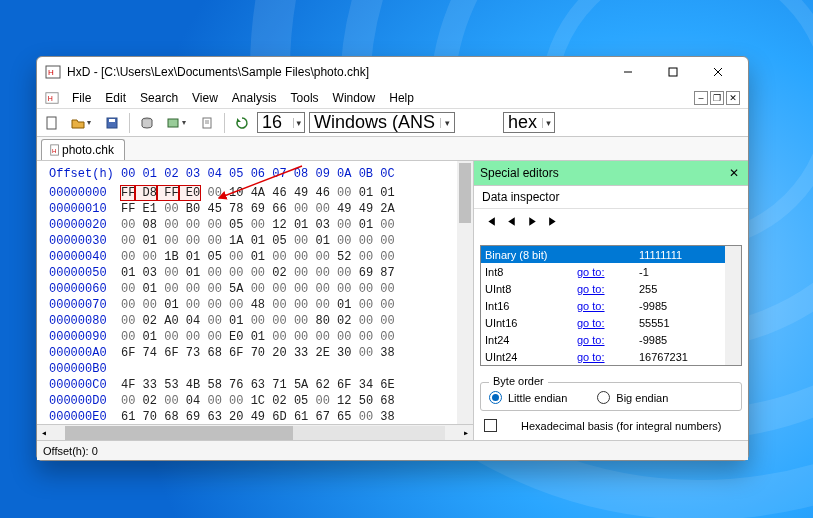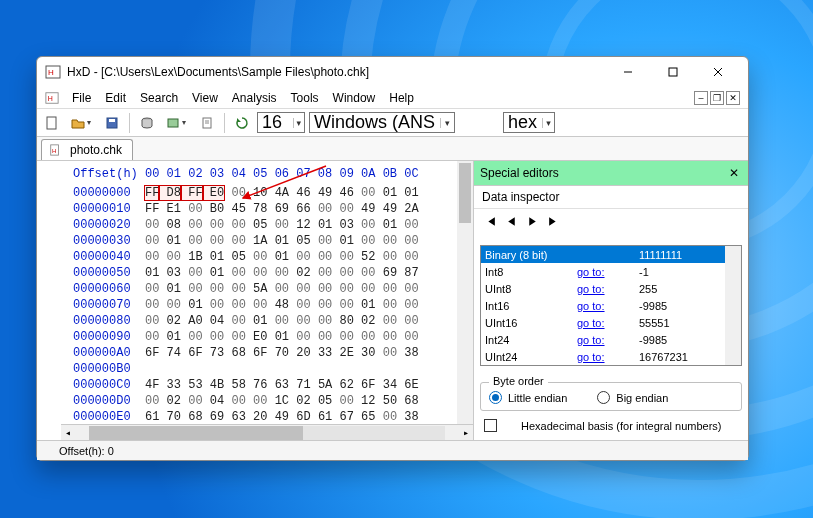--- a/index.html
+++ b/index.html
@@ -59,26 +59,26 @@
   .tbtn svg { width:14px; height:14px; }
   .tsplit { width:30px; display:flex; }
   .tsplit .caret { width:8px; display:flex; align-items:center; justify-content:center; font-size:8px; color:#444;}
   .sep { width:1px; height:20px; background:#c9c9c9; margin:0 2px; }
   .combo { display:flex; align-items:center; height:21px; border:1px solid #767676; background:#fff; }
   .combo input { border:none; outline:none; font-size:18px; padding:0 4px; width:100%; background:transparent; }
   .combo .caret { width:16px; text-align:center; font-size:9px; color:#333; border-left:1px solid #c0c0c0;}
   .combo.small{ width:48px;} .combo.med{ width:146px;} .combo.tiny{ width:52px;margin-left:44px;}
 
   .tabstrip { display:flex; align-items:flex-end; height:24px; padding:2px 4px 0 4px; font-size:12px; border-bottom:1px solid #c9c9c9; background:#f8f8f8;}
-  .tab { display:flex; align-items:center; gap:8px; padding:3px 10px 3px 6px; border:1px solid #9f9f9f; border-bottom:none; background:#fff; border-radius:3px 3px 0 0;}
+  .tab { display:flex; align-items:center; gap:0; padding:3px 10px 3px 6px; border:1px solid #9f9f9f; border-bottom:none; background:#fff; border-radius:3px 3px 0 0;}
   .tab .ticon{ width:14px;height:14px; display:flex;align-items:center;justify-content:center;}
 
   .workspace { flex:1; display:flex; min-height:0; }
 
-  .hexpane { flex:1; min-width:0; display:flex; flex-direction:column; font-family: "Courier New", monospace; font-size:12px; position:relative;margin-left:24px; }
+  .hexpane { flex:1; min-width:0; display:flex; flex-direction:column; font-family: "Courier New", monospace; font-size:12px; position:relative; }
   .hexheader { display:flex; padding:6px 0 4px 12px; color:var(--hex-addr); white-space:pre; }
   .hexrows { flex:1; overflow:hidden; position:relative; padding-left:12px;}
   .hexrow { display:flex; white-space:pre; line-height:16px; }
   .addr { color:var(--hex-addr); }
   .bytes { color:var(--hex-gray); }
   .bytes .d { color:var(--hex-dark); }
   .selbox { color:var(--hex-dark); background:var(--sel-fill); outline:1px solid var(--sel-border); padding:0 0; }
   .hscroll { border-top:1px solid #c9c9c9; height:16px; display:flex; align-items:center; background:#f0f0f0; font-size:10px;}
   .hscroll .track{ flex:1; height:14px; margin:0 14px; background:#e4e4e4; position:relative;}
   .hscroll .thumb{ position:absolute; left:0; width:60%; top:0; bottom:0; background:#c0c0c0;}
@@ -107,21 +107,21 @@
   .group { border:1px solid #c0c0c0; margin:8px 6px 4px 6px; border-radius:3px; padding:8px 8px 6px 8px; position:relative; font-size:11px;}
   .group .legend{ position:absolute; top:-8px; left:8px; background:#fff; padding:0 4px;}
   .radios{ display:flex; gap:30px; align-items:center;}
   .radio{ display:flex; align-items:center; gap:6px;}
   .rdot{ width:13px;height:13px;border:1px solid #333;border-radius:50%; display:flex;align-items:center;justify-content:center;}
   .rdot.checked{ border-color:var(--radio-blue);}
   .rdot.checked::after{ content:""; width:7px;height:7px;background:var(--radio-blue);border-radius:50%;}
   .check{ display:flex; align-items:center; gap:24px; padding:4px 8px 6px 10px; font-size:11px;}
   .cbox{ width:13px;height:13px;border:1px solid #333;}
 
-  .statusbar { height:20px; border-top:1px solid #c9c9c9; font-size:11px; display:flex; align-items:center; padding:0 22px; background:#f5f5f5;}
+  .statusbar { height:20px; border-top:1px solid #c9c9c9; font-size:11px; display:flex; align-items:center; padding:0 6px; background:#f5f5f5;}
 </style>
 </head>
 <body>
 
 <div class="desktop">
   <div class="swirl s1"></div>
     <div class="swirl s2"></div>
     <div class="swirl s3"></div>
     <div class="swirl s4"></div>
 </div>

